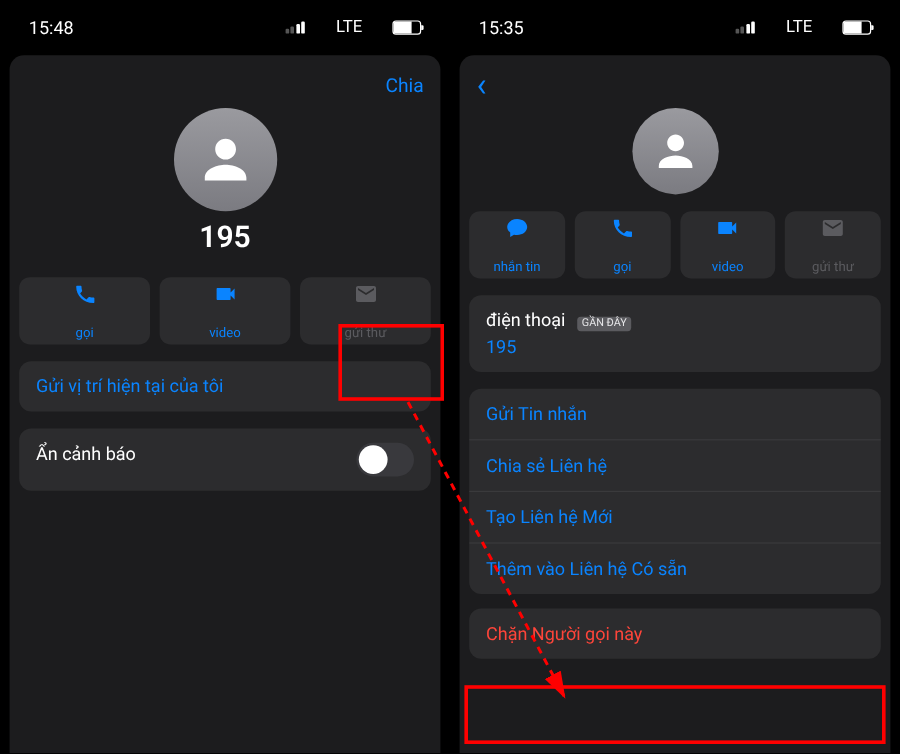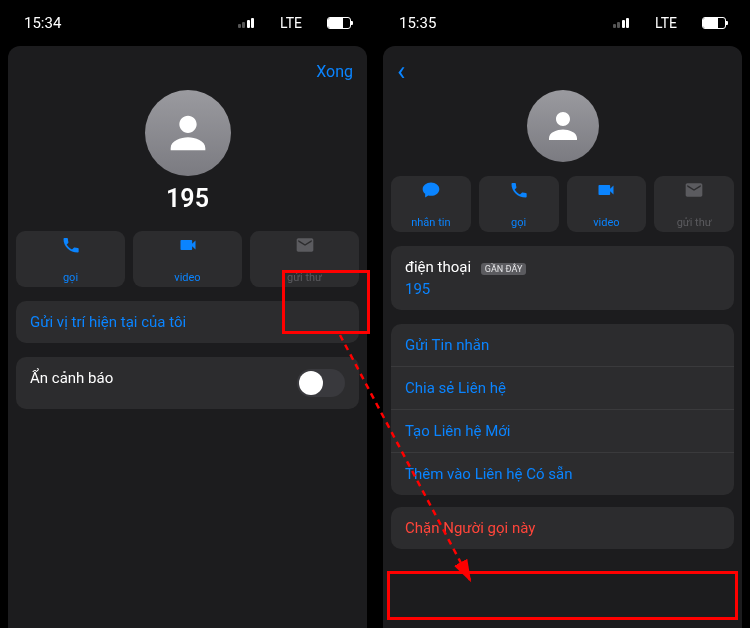--- a/index.html
+++ b/index.html
@@ -46,37 +46,37 @@
 
   .hl { position: absolute; border: 3px solid #ff0000; pointer-events: none; }
   .hl2 { position: absolute; border: 3px solid #ff0000; pointer-events: none; }
   .arrow-svg { position: absolute; pointer-events: none; }
 </style>
 </head>
 <body>
 
 <div class="phone">
   <div class="status">
-    <span>15:34</span>
+    <span>15:48</span>
     <span class="right">
       <span class="bars">
           <i></i>
           <i></i>
           <i></i>
           <i></i>
         </span>
       <span class="lte">LTE</span>
       <span class="batt">
           <i></i>
         </span>
     </span>
   </div>
   <div class="sheet">
     <div class="nav">
-      <span class="done">Xong</span>
+      <span class="done">Chia</span>
     </div>
     <div class="avatar-wrap">
       <div class="avatar">
         <svg viewBox="0 0 24 24">
             <path d="M12 12c2.2 0 4-1.8 4-4s-1.8-4-4-4-4 1.8-4 4 1.8 4 4 4zm0 2c-3.3 0-8 1.6-8 5v1h16v-1c0-3.4-4.7-5-8-5z"></path>
           </svg>
       </div>
       <div class="cname">195</div>
     </div>
 

